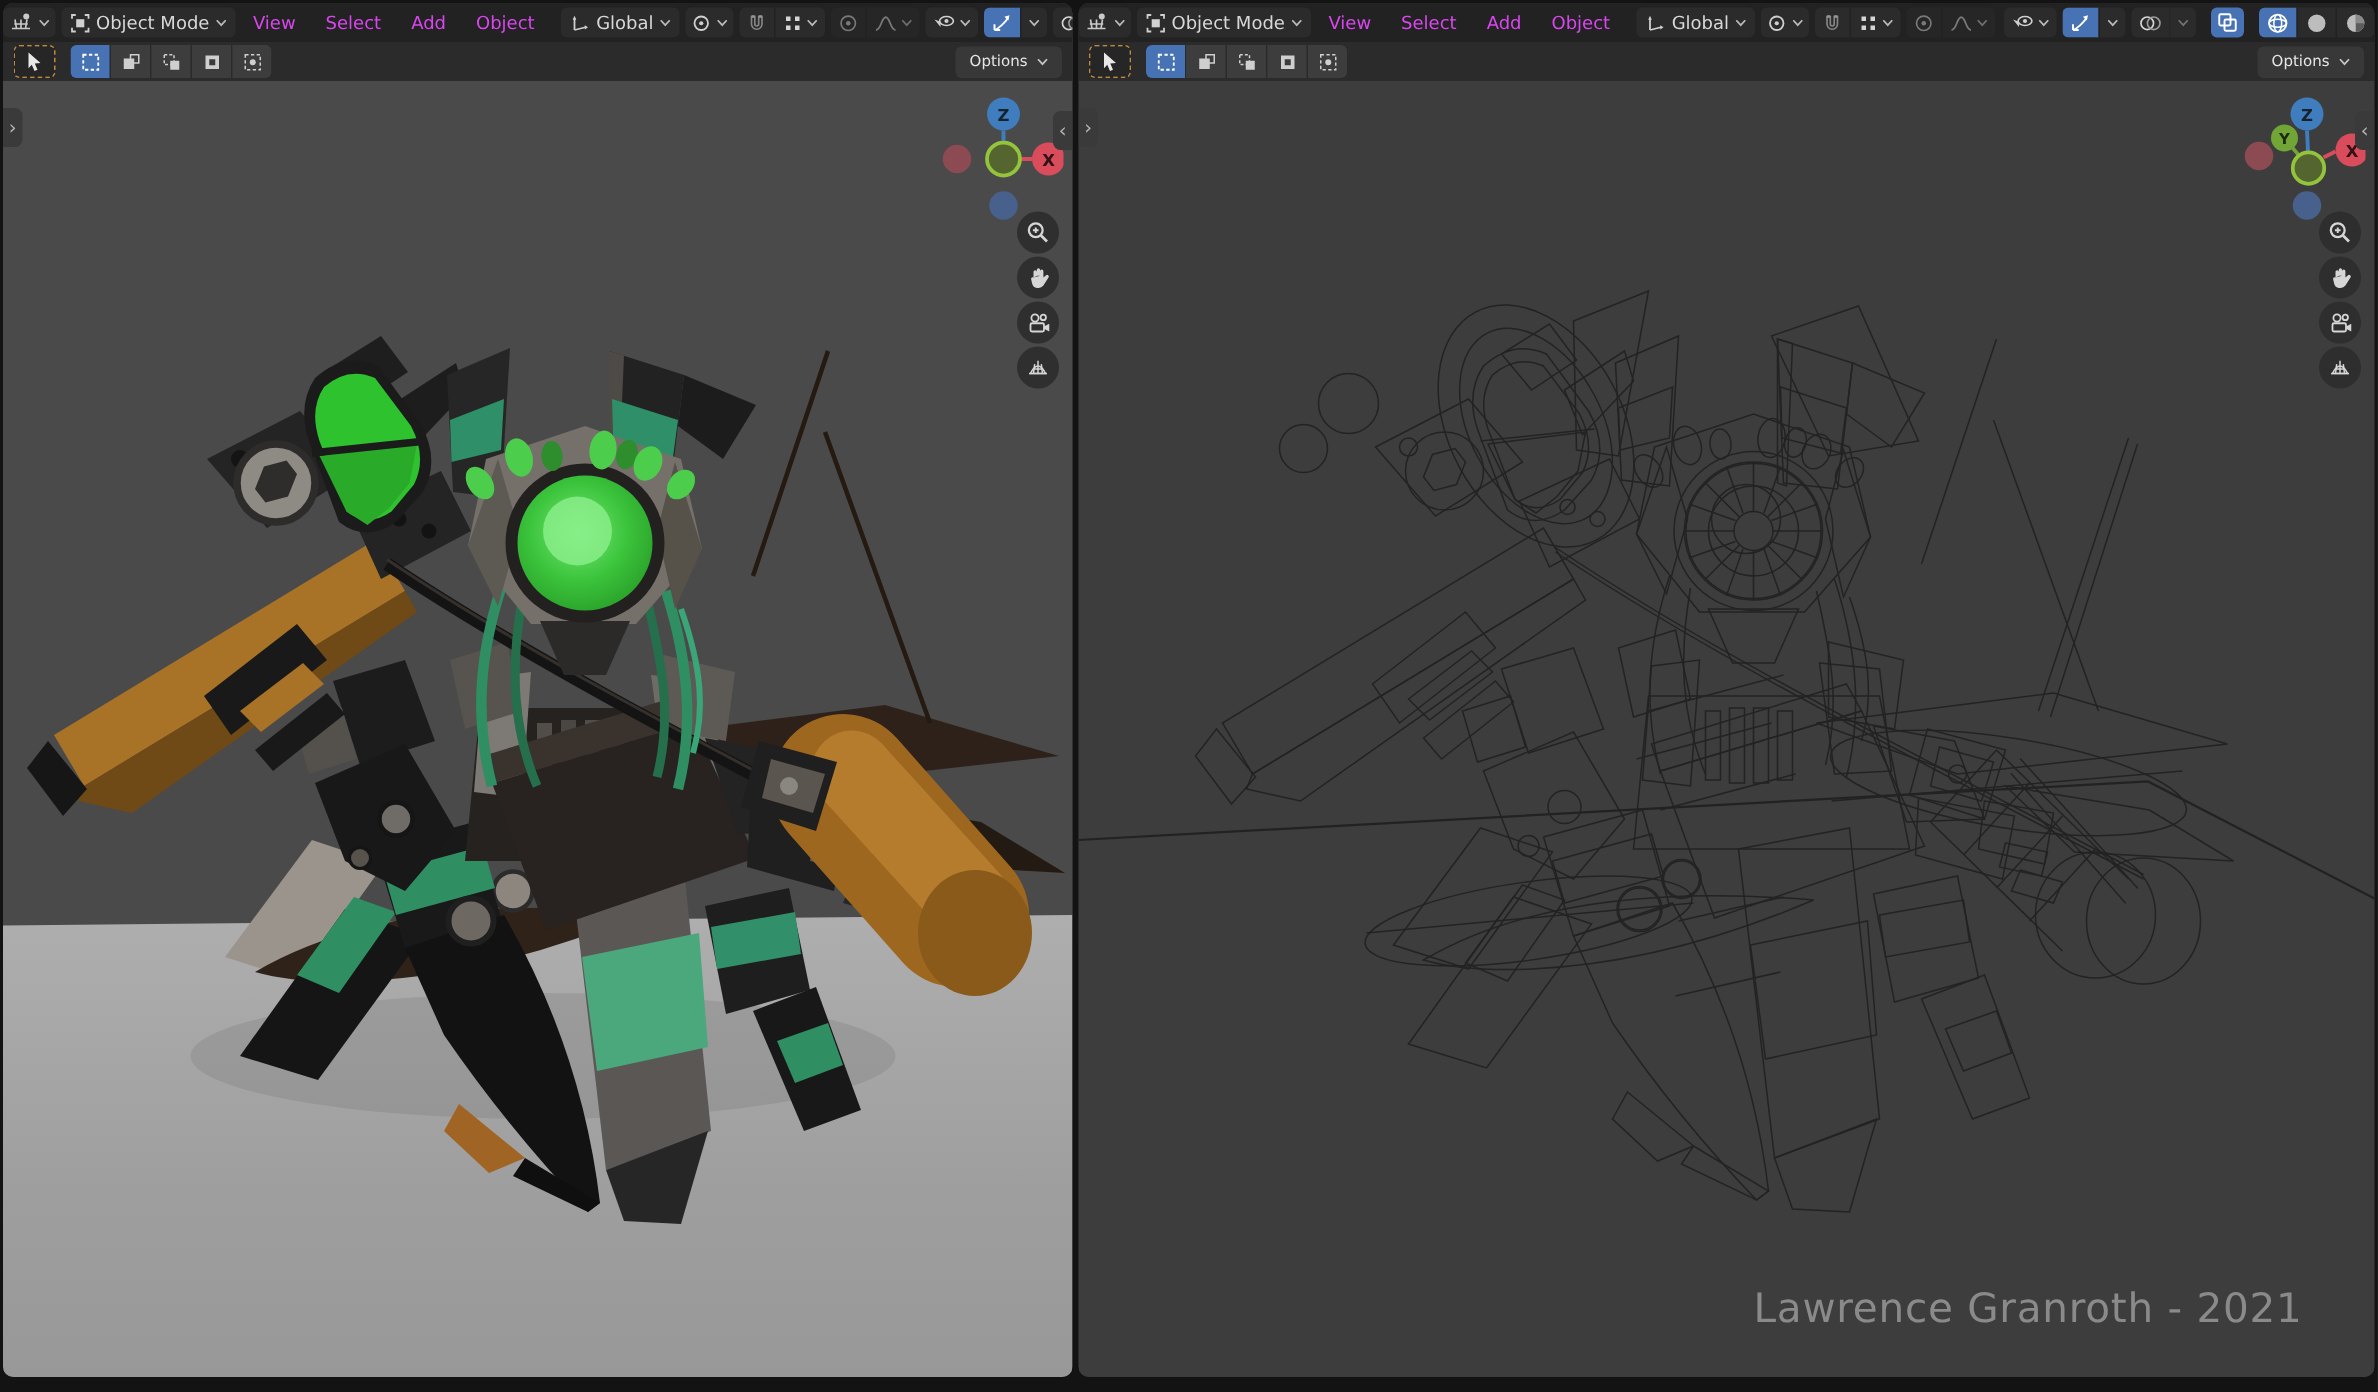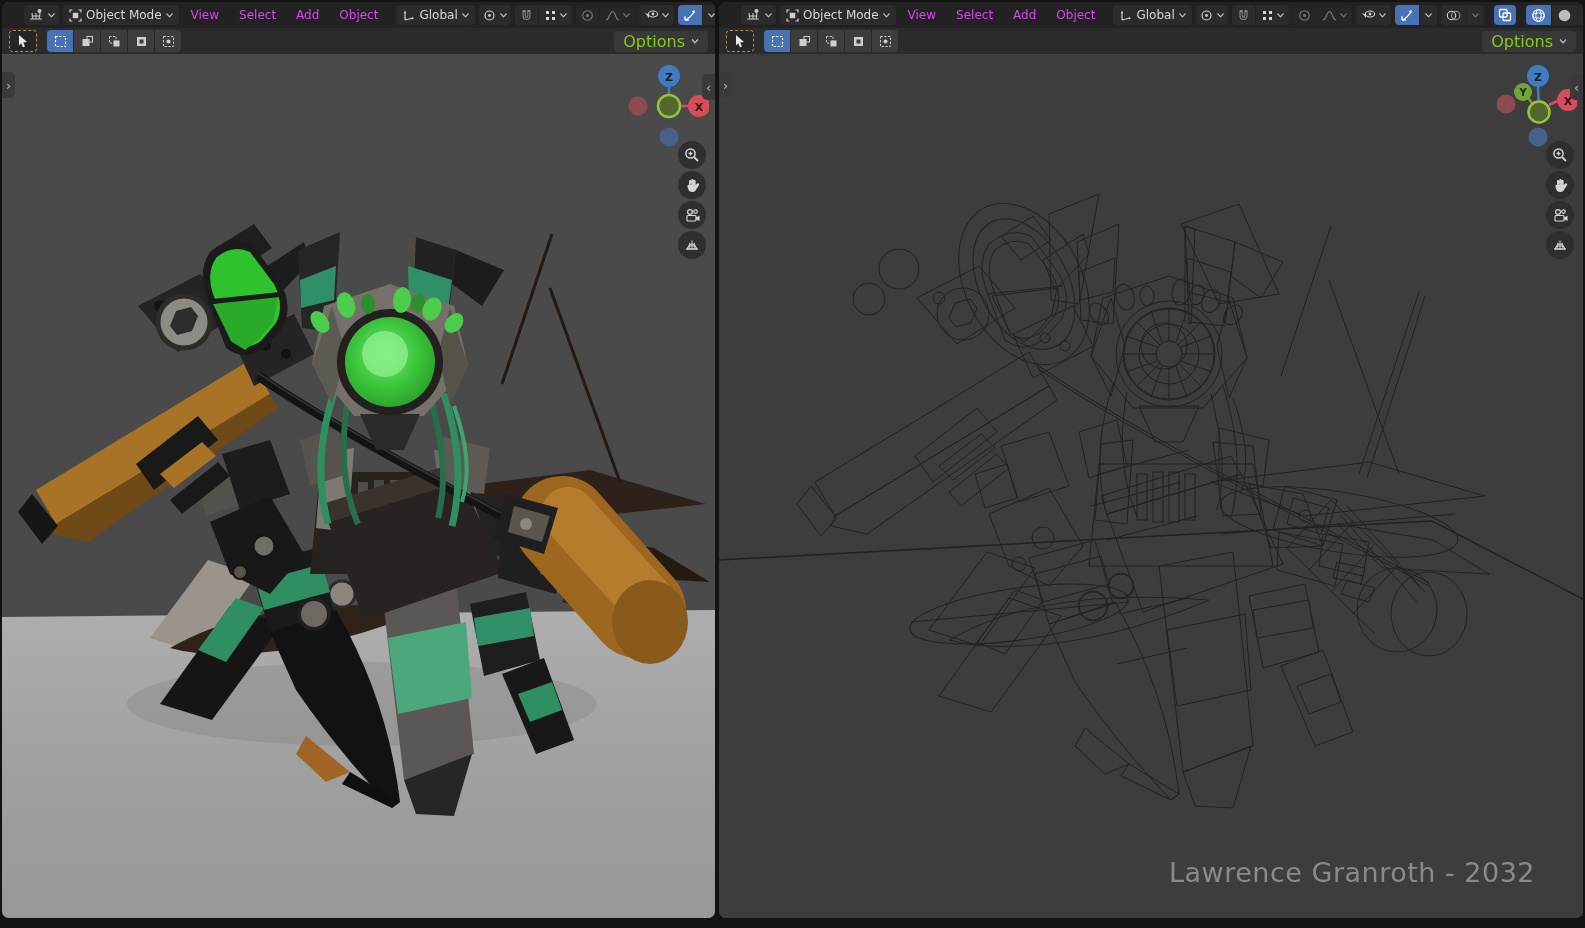--- a/index.html
+++ b/index.html
@@ -2,21 +2,21 @@
 <html><head>
 <meta charset="utf-8">
 <style>
   html,body{margin:0;padding:0;background:#131313;overflow:hidden;}
   body{width:1585px;height:928px;position:relative;font-family:"DejaVu Sans","Liberation Sans",sans-serif;
        -webkit-font-smoothing:antialiased;}
   .editor{position:absolute;top:2px;height:916px;border-radius:7px;overflow:hidden;background:#4a4a4a;}
   #editor-left{left:2px;width:713px;}
   #editor-right{left:719px;width:864px;background:#3d3d3d;}
   .vp-header{position:absolute;top:0;left:0;right:0;height:26px;background:#222222;display:flex;
-             align-items:center;padding:0 22px;gap:4px;white-space:nowrap;overflow:hidden;z-index:5;}
+             align-items:center;padding:0 0;gap:4px;white-space:nowrap;overflow:hidden;z-index:5;}
   .tool-row{position:absolute;top:26px;left:0;right:0;height:26px;background:#2b2b2b;display:flex;
             align-items:center;padding:0 7px;z-index:5;}
   .hbtn{display:inline-flex;align-items:center;gap:4px;height:20px;padding:0 6px;background:#2b2b2b;
         border-radius:4px;color:#d8d8d8;font-size:12px;flex-shrink:0;}
   .hbtn.icon-only{padding:0 4px;}
   .menu{padding:0 8px;font-size:12px;color:#d946ef;flex-shrink:0;}
   .grp{display:inline-flex;align-items:stretch;background:#2b2b2b;border-radius:4px;overflow:hidden;
        height:20px;flex-shrink:0;}
   .grp .cell{display:flex;align-items:center;padding:0 5px;gap:3px;}
   .grp .cell + .cell{border-left:1px solid #222;}
@@ -25,21 +25,21 @@
   .push{margin-left:auto;}
   .chev{display:inline-block;}
   
   .ttool{width:28px;height:22px;border-radius:4px;display:flex;align-items:center;justify-content:center;
          background:#2f2f2f;flex-shrink:0;}
   .tweak{border:1px dashed #c08a3e;background:#262626;margin-right:10px;width:26px;height:20px;}
   .selgrp{display:inline-flex;border-radius:4px;overflow:hidden;}
   .selgrp .ttool{border-radius:0;background:#3d3d3d;border-right:1px solid #2a2a2a;width:26px;}
   .selgrp .ttool:last-child{border-right:none;}
   .options-btn{margin-left:auto;display:flex;align-items:center;gap:6px;background:#383838;
-               border-radius:4px;height:21px;padding:0 9px;font-size:16px;color:#84cc16;}
+               border-radius:4px;height:21px;padding:0 9px;font-size:10px;color:#e5e5e5;}
   .canvas{position:absolute;top:52px;left:0;right:0;bottom:0;}
   .canvas svg{display:block;}
   
   .tab-l{position:absolute;left:0;top:70px;width:13px;height:26px;background:#3a3a3a;color:#b5b5b5;
          border-radius:0 5px 5px 0;display:flex;align-items:center;justify-content:center;font-size:13px;z-index:6;}
   .tab-r{position:absolute;right:0;top:72px;width:13px;height:26px;background:#3a3a3a;color:#b5b5b5;
          border-radius:5px 0 0 5px;display:flex;align-items:center;justify-content:center;font-size:13px;z-index:6;}
   
   .gizmo{position:absolute;right:6px;top:58px;width:84px;height:92px;z-index:6;}
   .navcol{position:absolute;right:9px;top:139px;display:flex;flex-direction:column;gap:2px;z-index:6;}
@@ -725,21 +725,21 @@
         <path d="M612,446 L568,494 M634,468 L590,516 M656,490 L612,538 M678,512 L634,560"></path>
         <line x1="700" y1="238" x2="640" y2="420"></line>
           <line x1="706" y1="242" x2="648" y2="424"></line>
         <polygon points="462,170 520,150 560,240 500,250"></polygon>
         <polygon points="330,160 380,140 360,250 332,246"></polygon>
         <circle cx="374" cy="552" r="14"></circle>
           <circle cx="402" cy="532" r="12"></circle>
         <path d="M380,420 L470,396 M372,452 L462,428 M388,486 L478,462 M400,560 L470,544 M398,610 L468,594"></path>
       </g>
     </svg>
-    <div class="watermark">Lawrence Granroth - 2032</div>
+    <div class="watermark">Lawrence Granroth - 2021</div>
   </div>
 
   <div class="gizmo">
     <svg width="84" height="92" viewBox="0 0 84 92">
       <line x1="46" y1="48" x2="45" y2="27" stroke="#3f7dbf" stroke-width="2.6"></line>
       <line x1="56" y1="45" x2="64" y2="41" stroke="#d94c5c" stroke-width="2.6"></line>
       <line x1="40" y1="44" x2="34" y2="37" stroke="#71a636" stroke-width="2.4"></line>
       <circle cx="13" cy="44" r="9.5" fill="#8c4a52"></circle>
       <circle cx="45" cy="77" r="9.5" fill="#47618c"></circle>
       <circle cx="45" cy="16" r="11" fill="#3f7dbf"></circle>

